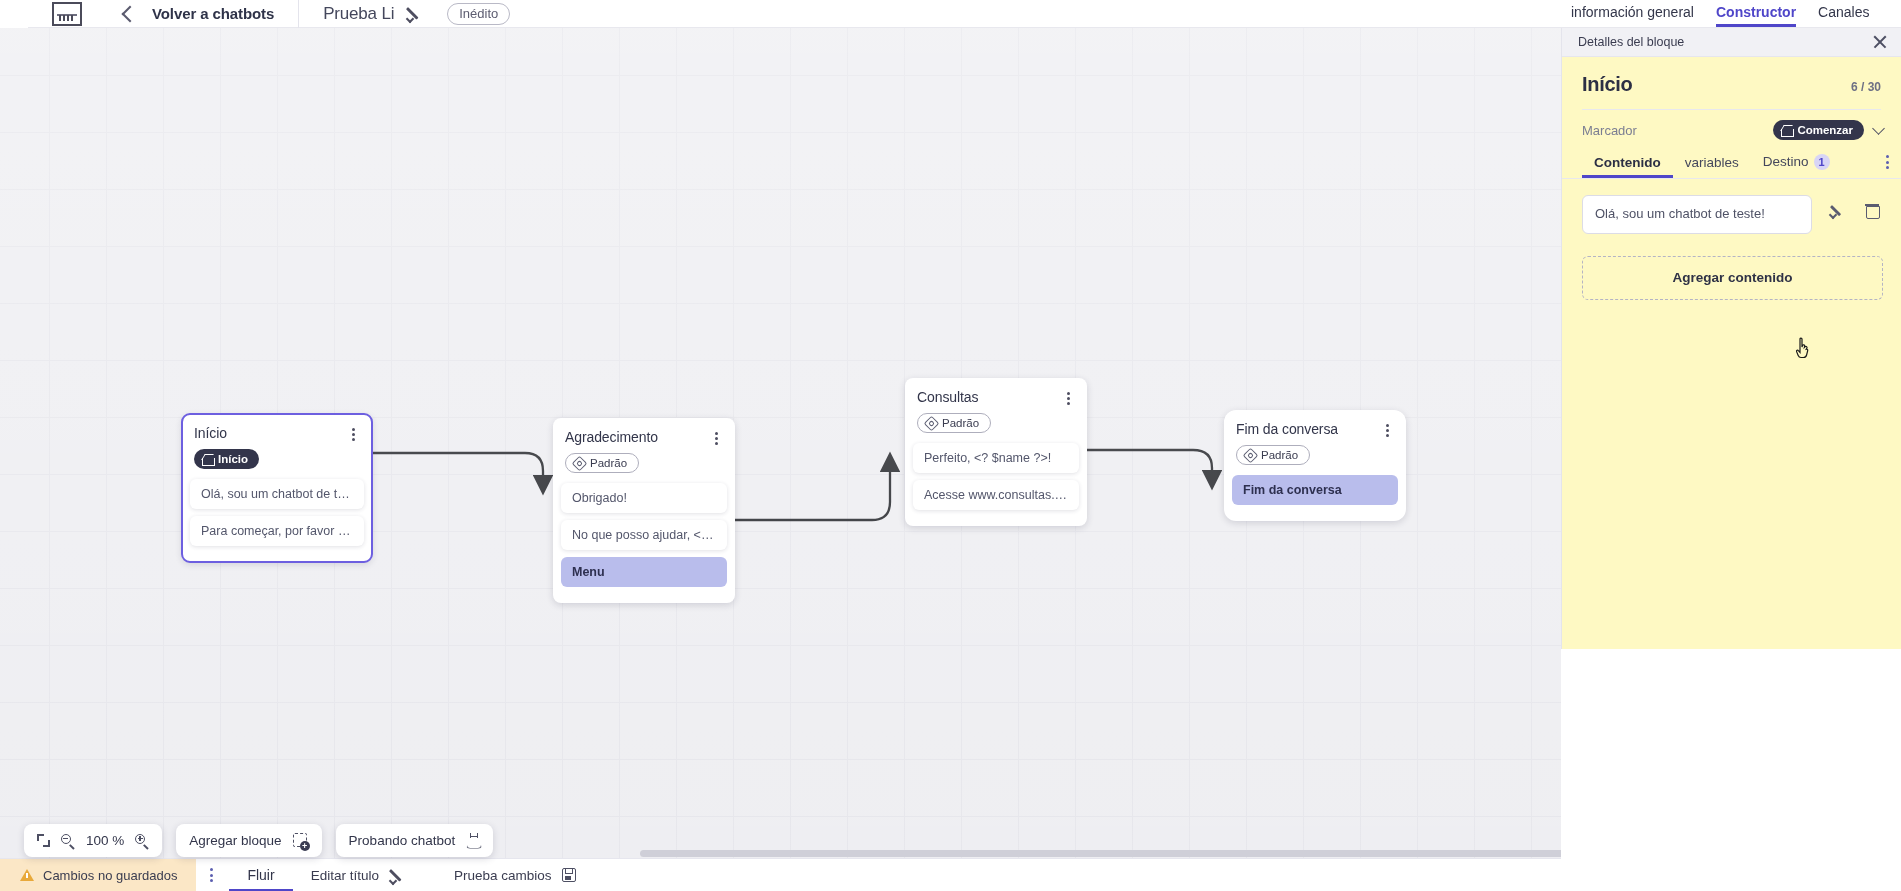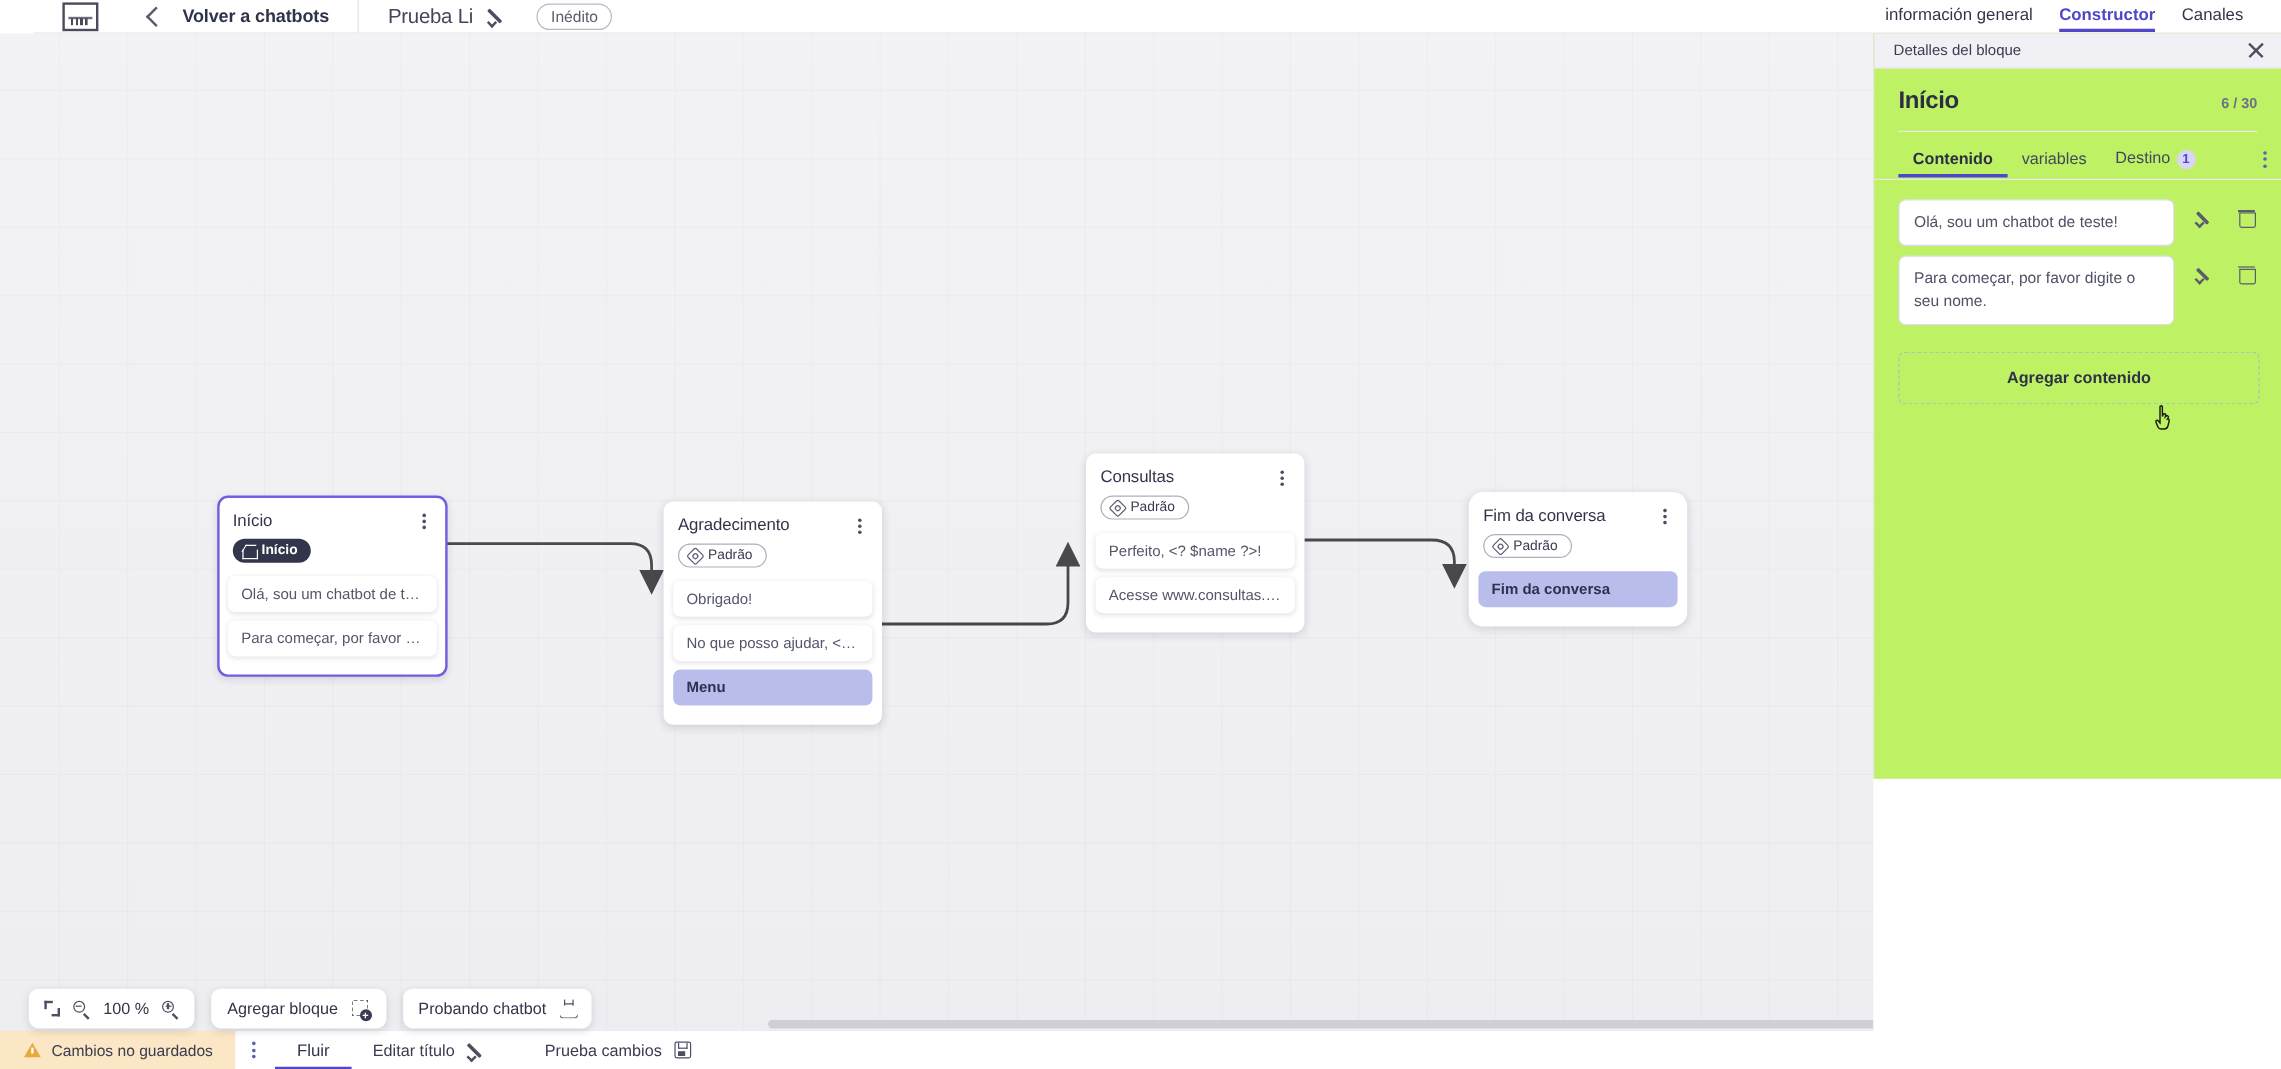--- a/index.html
+++ b/index.html
@@ -176,21 +176,21 @@
   .bb-tab.active { box-shadow: inset 0 -3px 0 #4f46c9; color:#32354a;}
   .bb-item { font-size: 13.5px; color: #3a3c50; display:flex;align-items:center;gap:10px;
     padding: 0 18px; cursor:pointer; white-space:nowrap;}
   .save-ico{width:14px;height:14px;border:1.6px solid #4d4f63;border-radius:2px;position:relative;display:inline-block;}
   .save-ico::before{content:"";position:absolute;left:2.5px;top:0;width:6px;height:4px;border:1.4px solid #4d4f63;border-top:none;}
   .save-ico::after{content:"";position:absolute;left:2.5px;bottom:1px;width:6px;height:4px;background:#4d4f63;}
 
   
   #panel {
     position: absolute; right: 0; top: 28px; width: 340px; height: 621px;
-    background: #bef264; border-left: 1px solid #e4e4ec;
+    background: #fef9c3; border-left: 1px solid #e4e4ec;
   }
   #panel-header {
     height: 29px; background: #f1f1f5; display: flex; align-items: center;
     padding: 0 13px 0 16px; justify-content: space-between;
     border-bottom: 1px solid #e6e6ee;
   }
   #panel-header-title { font-size: 12.5px; color: #3a3c50; }
   .close-x { width: 16px; height: 16px; position: relative; cursor: pointer; }
   .close-x::before,.close-x::after{content:"";position:absolute;left:0;top:7px;width:16px;height:1.7px;background:#4d4f63;}
   .close-x::before{transform:rotate(45deg);} .close-x::after{transform:rotate(-45deg);}
@@ -404,20 +404,28 @@
       <span id="panel-header-title">Detalles del bloque</span>
       <span class="close-x"></span>
     </div>
 
     <div class="panel-title-row">
       <span id="panel-title">Início</span>
       <span id="panel-count">6 / 30</span>
     </div>
     <div class="panel-hr"></div>
 
+    <div class="marker-row">
+      <span id="marker-label">Marcador</span>
+      <span class="tag-dark" style="margin:0">
+        <span class="home-ico"></span>
+        <span>Comenzar</span>
+      </span>
+      <span class="chev-down"></span>
+    </div>
 
     <div class="panel-tabs">
       <div class="ptab active">
         <span>Contenido</span>
       </div>
       <div class="ptab">
         <span>variables</span>
       </div>
       <div class="ptab">
         <span>Destino</span><span class="badge-num">1</span>
@@ -431,27 +439,20 @@
     </div>
 
     <div class="content-list">
       <div class="content-row">
         <div class="content-box">Olá, sou um chatbot de teste!</div>
         <div class="row-icons">
           <span class="ic-pencil"></span>
           <span class="ic-trash"></span>
         </div>
       </div>
-      <div class="content-row">
-        <div class="content-box">Para começar, por favor digite o seu nome.</div>
-        <div class="row-icons">
-          <span class="ic-pencil"></span>
-          <span class="ic-trash"></span>
-        </div>
-      </div>
     </div>
 
     <div class="add-content">Agregar contenido</div>
   </div>
 
   <svg id="cursor" viewBox="0 0 20 24">
     <path d="M5,2 C5,0.8 7,0.8 7,2 L7,10 L7.6,8.4 C8,7.3 10,7.8 9.7,9 L9.4,10.4 L10.2,9.6 C11,8.8 12.5,10 11.9,11 L11.2,12.2 C12,12 13,12.6 12.7,13.6 L11.6,18 C11.2,19.6 10,20.5 8.4,20.5 L6,20.5 C4.6,20.5 3.7,19.8 3.2,18.6 L1.6,14.6 C1.2,13.5 2.6,12.6 3.4,13.6 L5,15.4 Z" fill="none" stroke="#1a1a1a" stroke-width="1.2"></path>
   </svg>
 
 </div>

